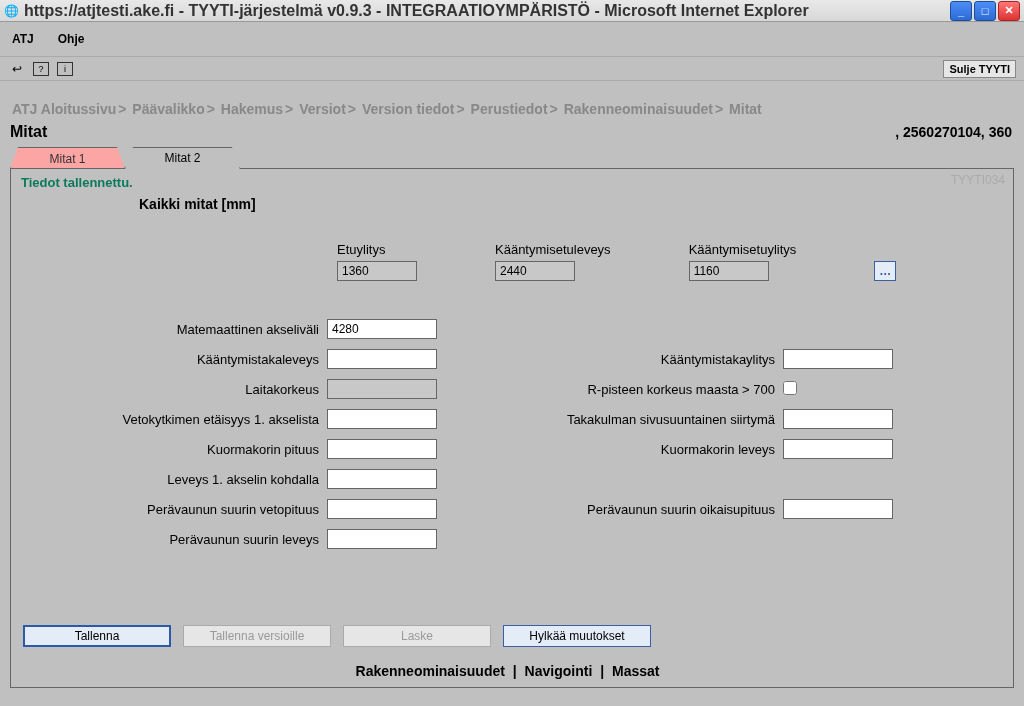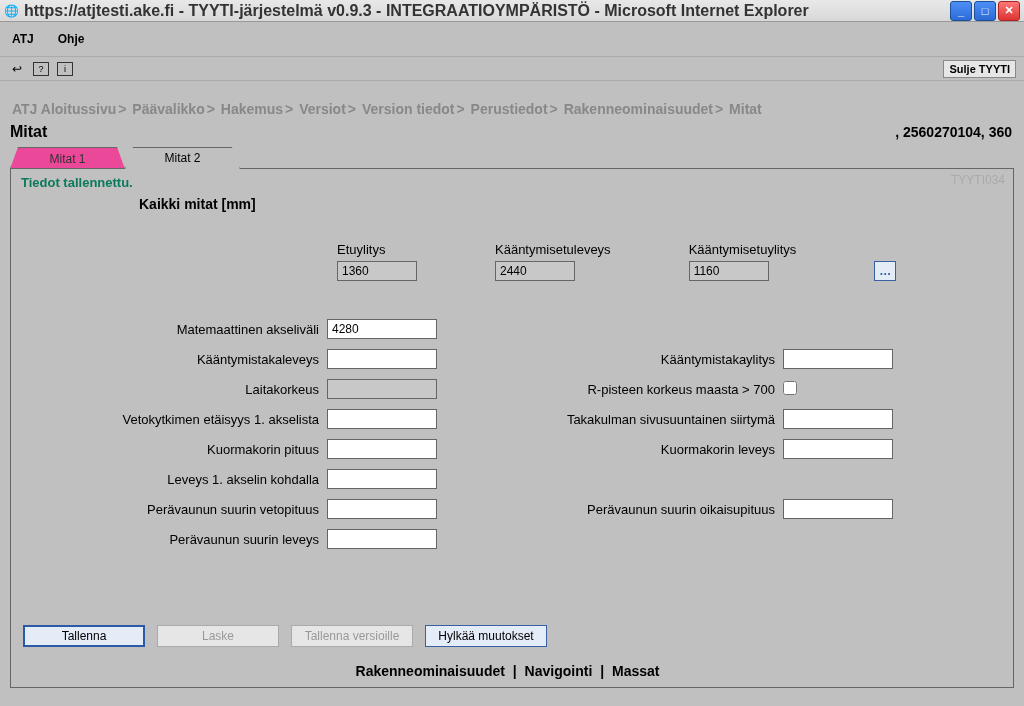--- a/index.html
+++ b/index.html
@@ -92,21 +92,21 @@
       font-size: 12px;
       position: relative;
       clip-path: polygon(8px 0, calc(100% - 8px) 0, 100% 100%, 0 100%);
     }
     .tab.active {
       background: #c0c0c0;
       z-index: 2;
       border-bottom: 1px solid #c0c0c0;
     }
     .tab.inactive {
-      background: #ec4899;
+      background: #fca5a5;
       color: #333;
     }
     .panel {
       background: #c0c0c0;
       border: 1px solid #666;
       min-height: 520px;
       padding: 6px 8px;
       position: relative;
       margin-top: -1px;
     }
@@ -128,21 +128,21 @@
       grid-template-columns: 280px 120px 320px 120px;
       gap: 10px 8px;
       align-items: center;
       padding: 30px 0 0 20px;
     }
     .lbl { text-align: right; font-size: 13px; }
     .inp { width: 110px; height: 20px; background: #fff; border: 1px solid #666; padding: 2px 4px; font-size:12px;}
     .inp.disabled { background: #c8c8c8; }
     .chk { width: 14px; height: 14px; }
     .buttons { position:absolute; bottom: 40px; left: 12px; display:flex; gap: 12px;}
-    .btn { width: 122px; height: 22px; border: 1px solid #3a5fa3; background: #e4ecf8; font-size:12px; cursor:pointer;margin-top:28px;}
+    .btn { width: 148px; height: 22px; border: 1px solid #3a5fa3; background: #e4ecf8; font-size:12px; cursor:pointer;margin-top:28px;}
     .btn.primary { border: 2px solid #2a5aa8; font-weight:normal;}
     .btn.disabled { color: #999; border-color:#aaa; background:#e6e6e6; cursor: default;}
     .footer-links { position:absolute; bottom: 8px; left: 0; right: 9px; text-align:center; font-weight:bold; font-size:14px;}
     .footer-links span { margin: 0 2px;}
   </style>
 </head>
 <body>
 
 <div class="titlebar">
   <span class="titlebar-icon">🌐</span>
@@ -251,22 +251,22 @@
       <input class="inp" style="">
 
       <span class="lbl">Perävaunun suurin leveys</span>
       <input class="inp" style="">
       <span></span>
         <span></span>
     </div>
 
     <div class="buttons">
       <button class="btn primary">Tallenna</button>
+      <button class="btn disabled" disabled="">Tallenna versioille</button>
       <button class="btn disabled" disabled="">Laske</button>
-      <button class="btn disabled" disabled="">Tallenna versioille</button>
       <button class="btn">Hylkää muutokset</button>
     </div>
 
     <div class="footer-links">
       <span>Rakenneominaisuudet</span>
       <span>|</span>
       <span>Navigointi</span>
       <span>|</span>
       <span>Massat</span>
     </div>

